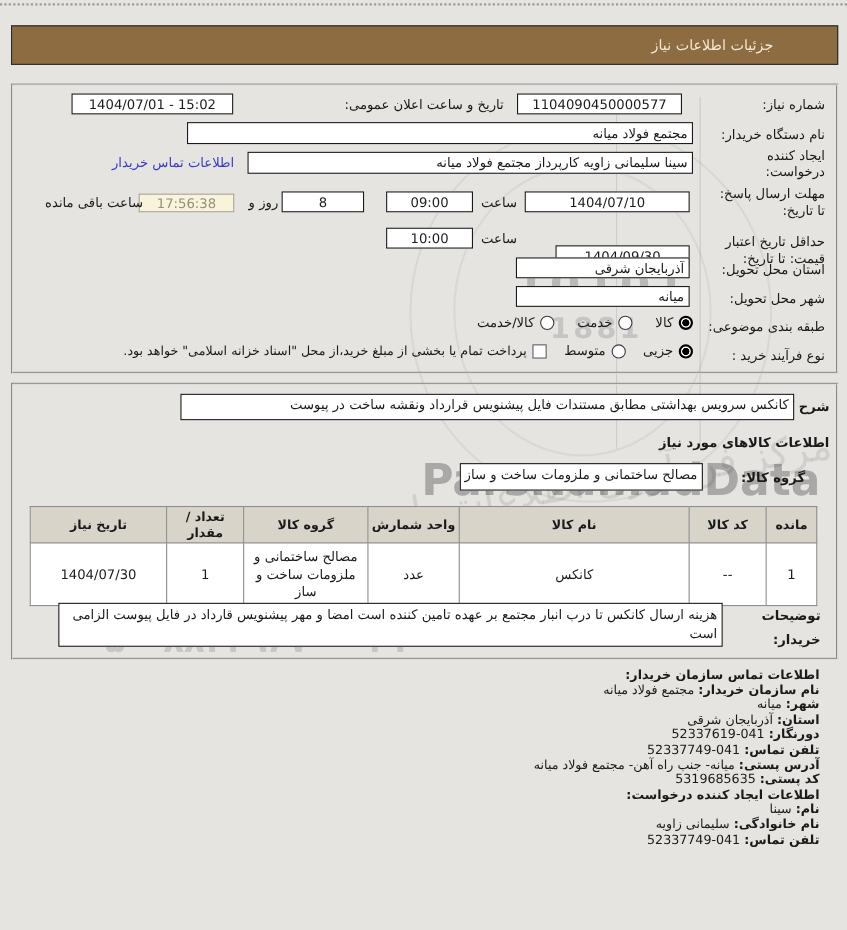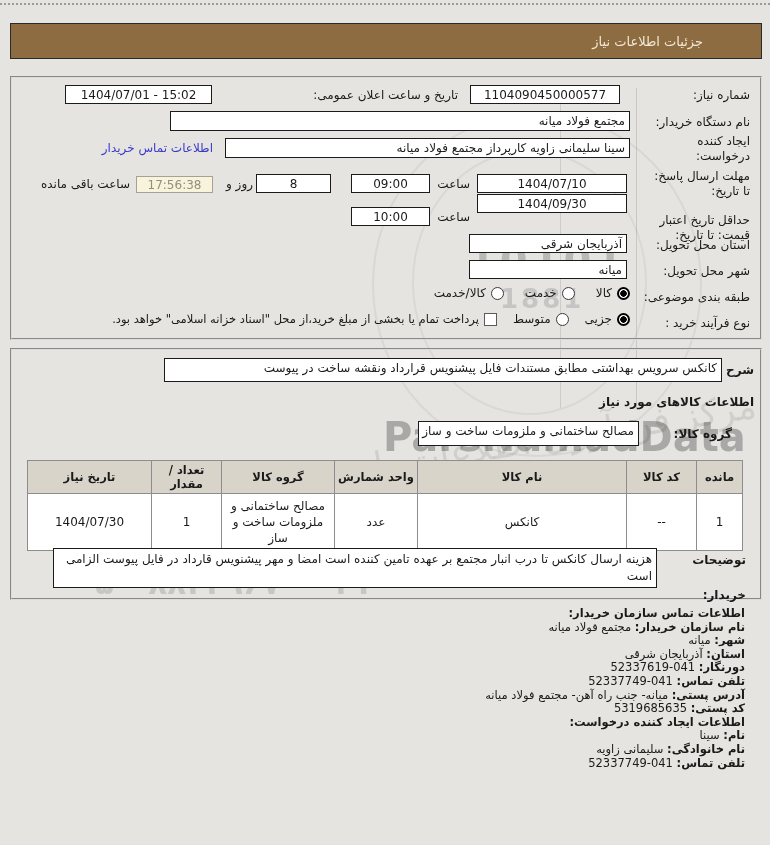--- a/index.html
+++ b/index.html
@@ -111,28 +111,28 @@
 
   <div class="abs lbl two-line" style="top:91px; right:10px;">
     <div>مهلت ارسال پاسخ:</div>
     <div>تا تاریخ:</div>
   </div>
   <div class="inp center ltr" style="top:96px; right:133px; width:150px;">1404/07/10</div>
   <div class="abs lbl" style="top:99px; right:290px;">ساعت</div>
   <div class="inp center ltr" style="top:96px; right:330px; width:79px;">09:00</div>
   <div class="inp center ltr" style="top:96px; right:429px; width:75px;">8</div>
   <div class="abs lbl" style="top:99px; right:507px;">روز و</div>
-  <div class="inp cream ltr" style="top:98px; right:547px; width:77px;">17:56:38</div>
+  <div class="inp cream ltr" style="top:98px; right:547px; width:87px;">17:56:38</div>
   <div class="abs lbl" style="top:99px; right:630px;">ساعت باقی مانده</div>
 
   <div class="abs lbl two-line" style="top:124px; right:10px;margin-top:11px;">
     <div>حداقل تاریخ اعتبار</div>
     <div>قیمت: تا تاریخ:</div>
   </div>
-  <div class="inp center ltr" style="top:116px; right:133px; width:150px;">1404/09/30</div>
+  <div class="inp center ltr" style="top:145px; right:133px; width:122px;">1404/09/30</div>
   <div class="abs lbl" style="top:132px; right:290px;">ساعت</div>
   <div class="inp center ltr" style="top:129px; right:330px; width:79px;">10:00</div>
 
   <div class="abs lbl" style="top:160px; right:10px;">استان محل تحویل:</div>
   <div class="inp" style="top:156px; right:133px; width:158px;">آذربایجان شرقی</div>
 
   <div class="abs lbl" style="top:186px; right:10px;">شهر محل تحویل:</div>
   <div class="inp" style="top:182px; right:133px; width:158px;">میانه</div>
 
   <div class="abs lbl" style="top:212px; right:10px;">طبقه بندی موضوعی:</div>
@@ -207,21 +207,21 @@
         <td>عدد</td>
         <td>مصالح ساختمانی و ملزومات ساخت و ساز</td>
         <td>1</td>
         <td class="num">1404/07/30</td>
       </tr>
     </tbody>
   </table>
 
   <div class="abs lbl bold two-line" style="top:203px; right:14px;">
     <div>توضیحات</div>
-    <div style="margin-top:20px;">خریدار:</div>
+    <div style="margin-top:6px;">خریدار:</div>
   </div>
   <div class="box" style="top:198px; right:103px; width:604px; height:40px; line-height:17px;">هزینه ارسال کانکس تا درب انبار مجتمع بر عهده تامین کننده است امضا و مهر پیشنویس قارداد در فایل پیوست الزامی است</div>
 </div>
 
 <div class="contact">
   <div class="ln bold">اطلاعات تماس سازمان خریدار:</div>
   <div class="ln"><span class="bold">نام سازمان خریدار:</span> <span>مجتمع فولاد میانه</span></div>
   <div class="ln"><span class="bold">شهر:</span> <span>میانه</span></div>
   <div class="ln"><span class="bold">استان:</span> <span>آذربایجان شرقی</span></div>
   <div class="ln"><span class="bold">دورنگار:</span> <span class="num">52337619-041</span></div>

